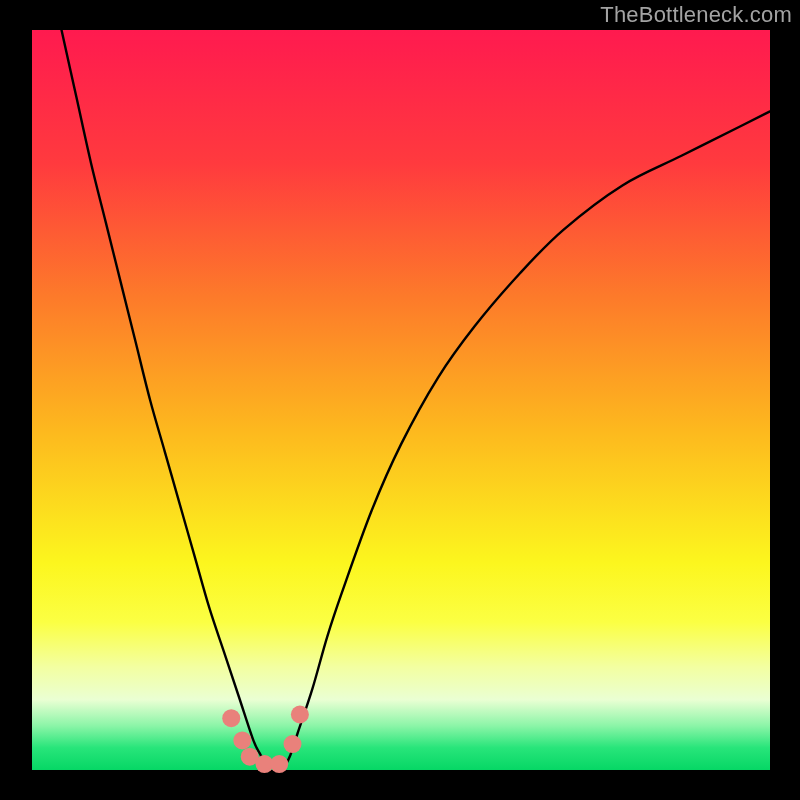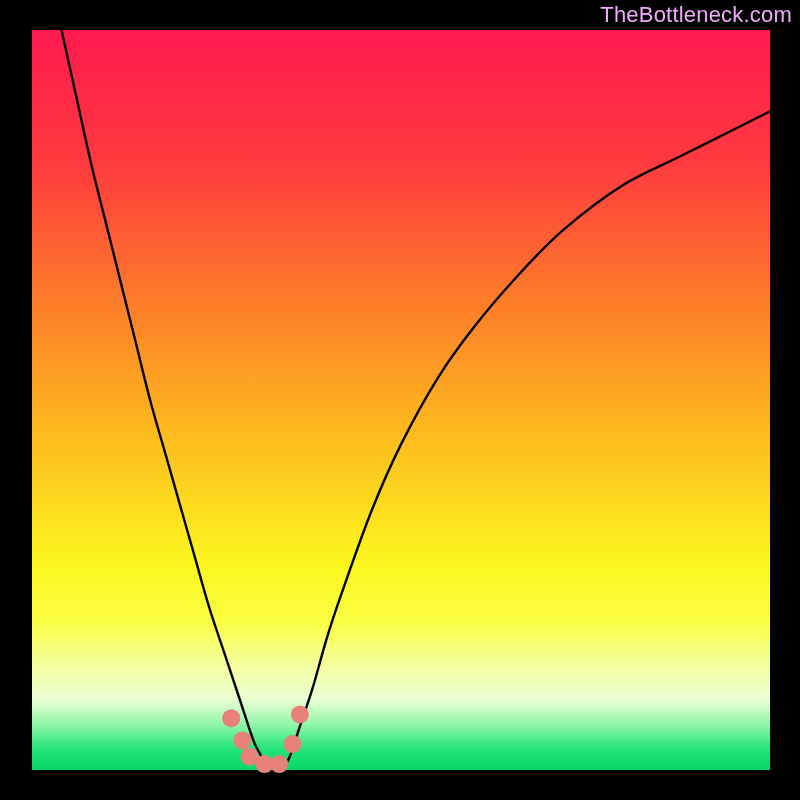--- a/index.html
+++ b/index.html
@@ -13,21 +13,21 @@
   .frame {
     width: 800px;
     height: 800px;
     background: #000;
     position: relative;
   }
   .watermark {
     position: absolute;
     top: 2px;
     right: 8px;
-    color: #f0abfc;
+    color: #a3a3a3;
     font-size: 22px;
     font-weight: 400;
     letter-spacing: 0.2px;
     z-index: 10;
   }
   svg {
     display: block;
   }
 </style>
 </head>

